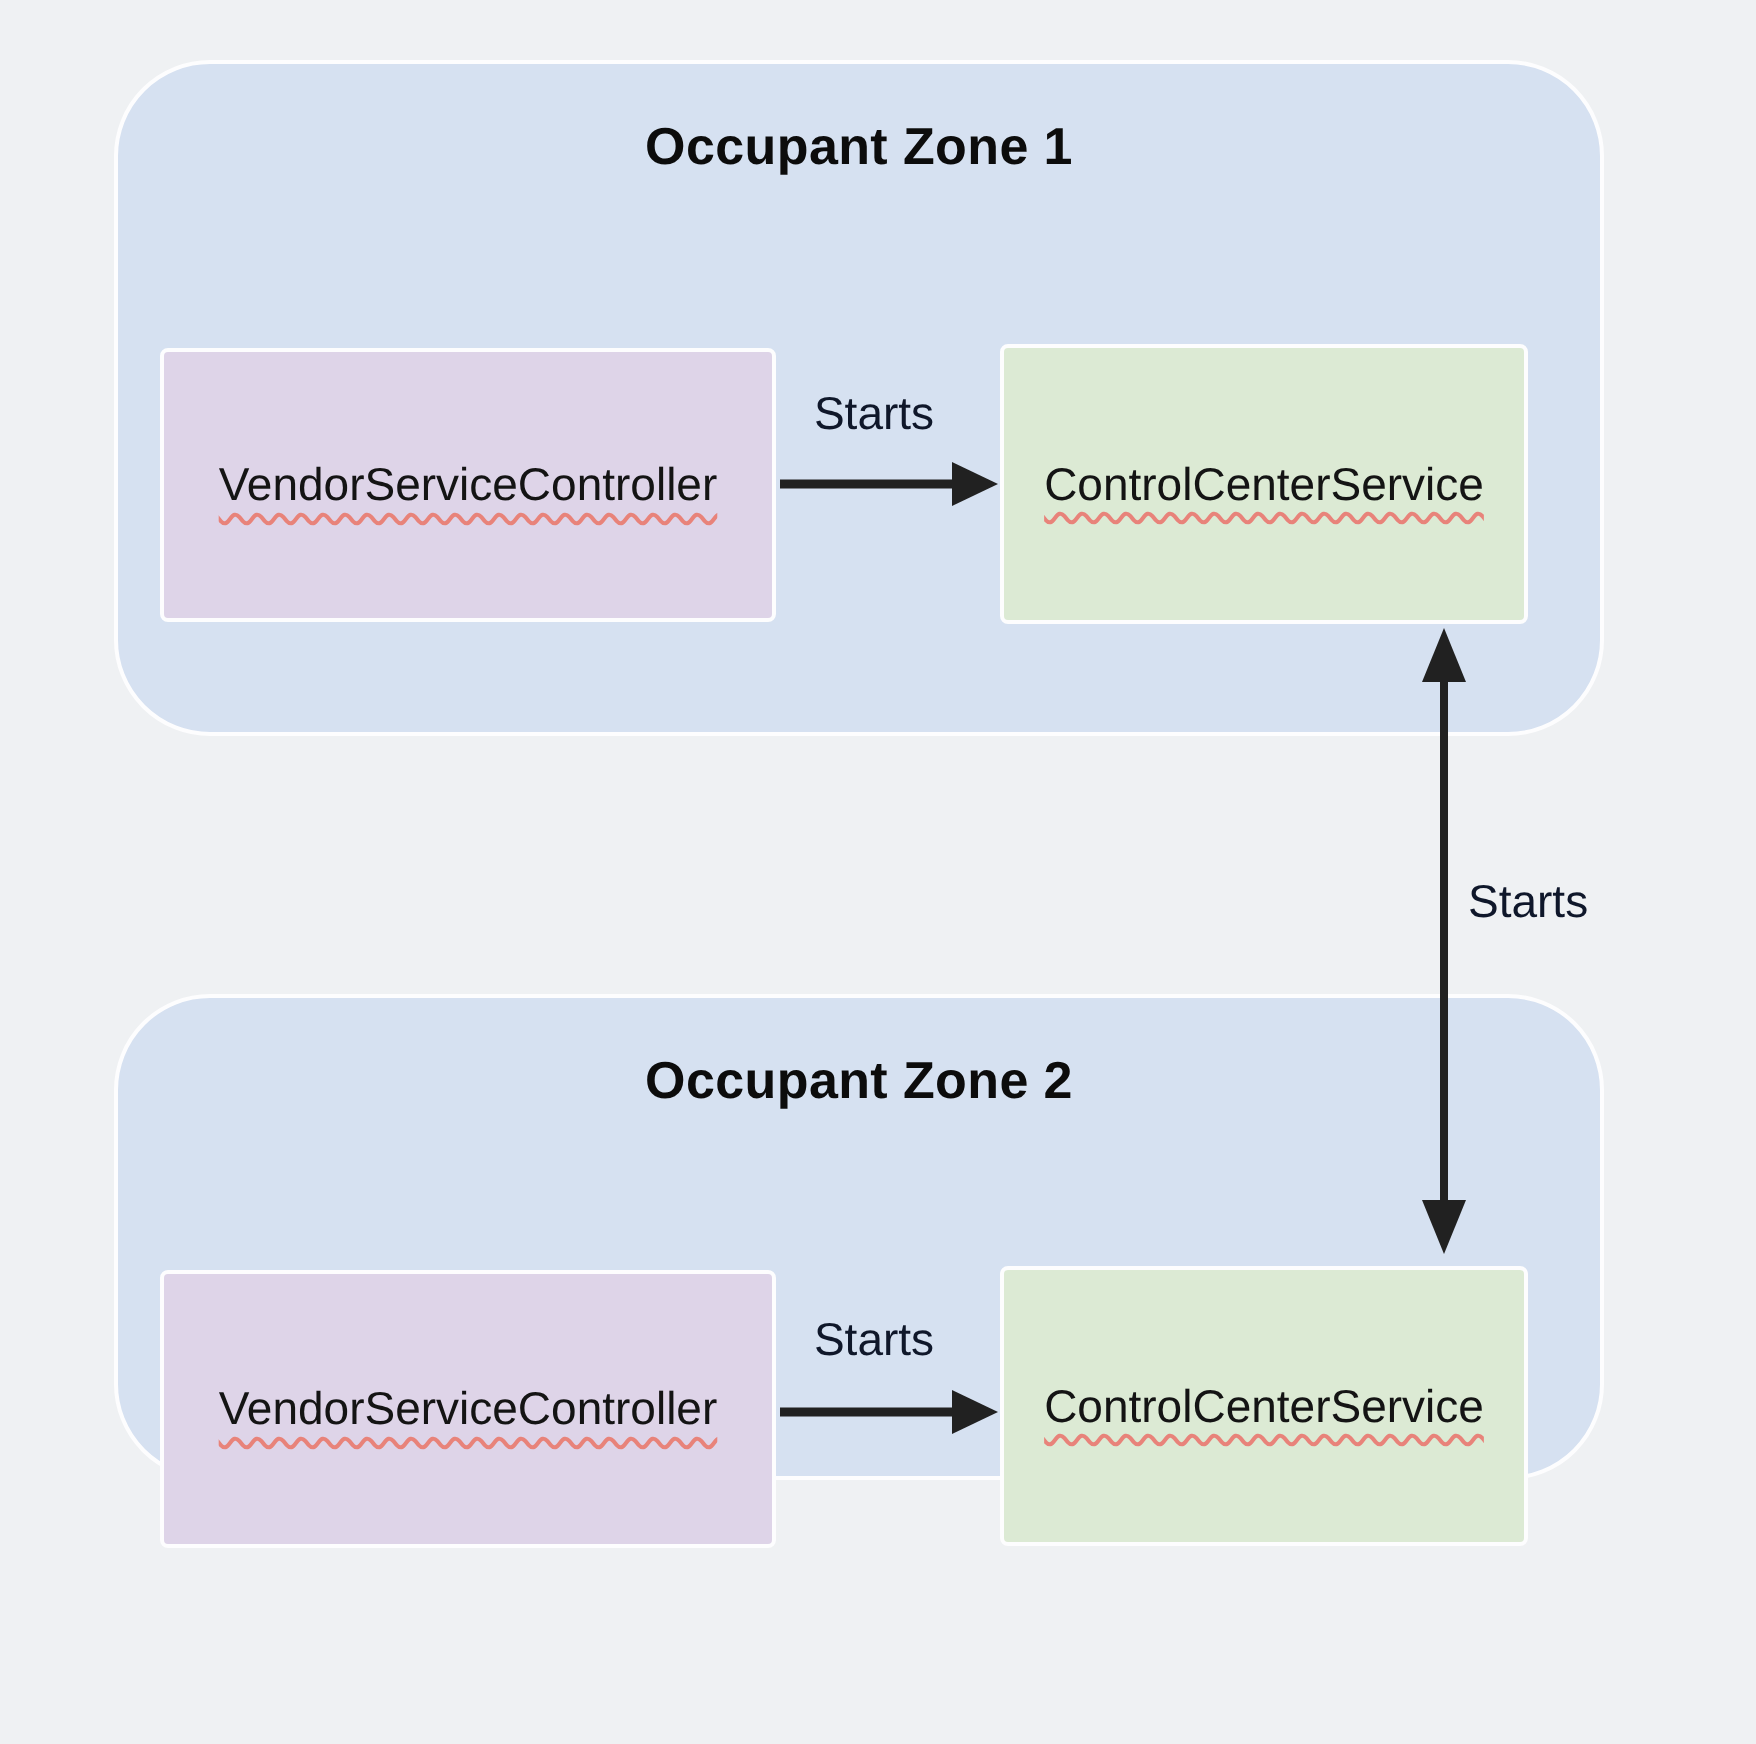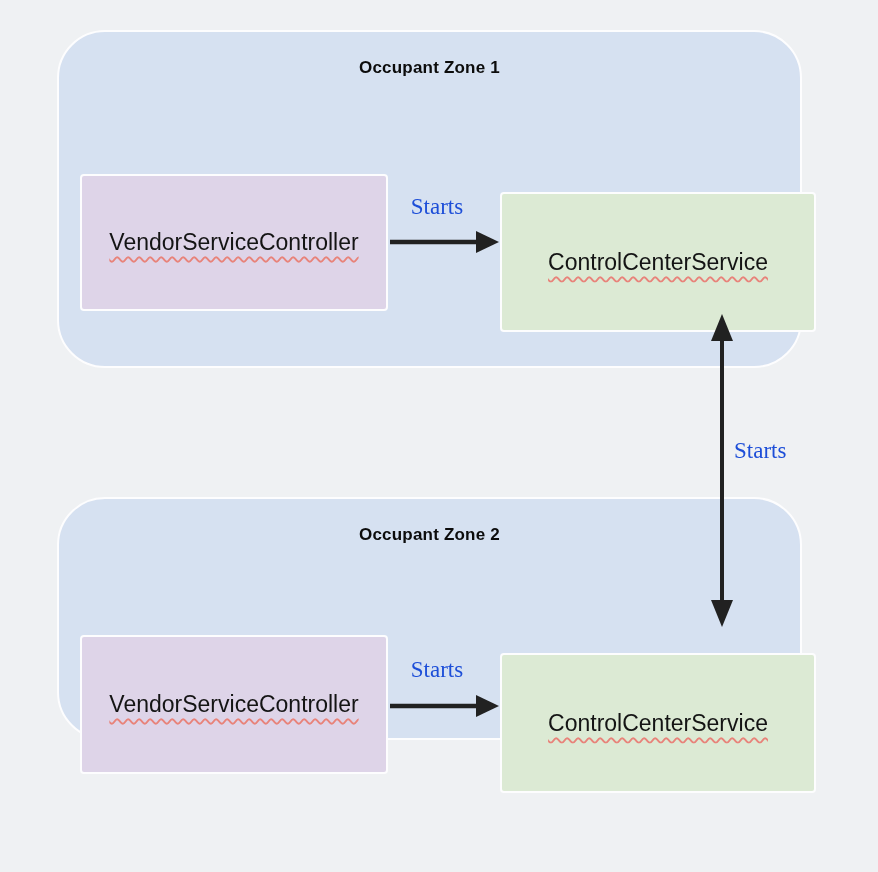--- a/index.html
+++ b/index.html
@@ -25,21 +25,21 @@
     box-sizing: border-box;
   }
   .zone-1 { top: 30px;  height: 338px; }
   .zone-2 { top: 497px; height: 243px; }
   .zone-title {
     position: absolute;
     top: 26px;
     left: 0;
     width: 100%;
     text-align: center;
-    font-size: 17px;
+    font-size: 26px;
     font-weight: bold;
     color: #0c0c0c;
     letter-spacing: 0.2px;
   }
   .node {
     position: absolute;
     display: flex;
     align-items: center;
     justify-content: center;
     border: 2px solid #fdfdfe;
@@ -47,38 +47,37 @@
     box-sizing: border-box;
     font-size: 23px;
     color: #141414;
   }
   .node .node-label {
     text-decoration: underline wavy #e8837a 2px;
     text-underline-offset: 6px;
     white-space: nowrap;
   }
   .node-vendor  { background: #ded4e8; left: 80px;  width: 308px; }
-  .node-control { background: #dcead4; left: 500px; width: 316px; margin-top: 20px; }
+  .node-control { background: #dcead4; left: 500px; width: 264px; }
   .v1 { top: 174px; height: 137px; }
   .c1 { top: 172px; height: 140px; }
   .v2 { top: 635px; height: 139px; }
   .c2 { top: 633px; height: 140px; }
   .arrows-layer {
     position: absolute;
     inset: 0;
     width: 878px;
     height: 872px;
     pointer-events: none;
   }
   .edge-label {
     position: absolute;
     font-size: 23px;
-    color: #1d4ed8;
+    color: #0f172a;
     white-space: nowrap;
-    font-family: Liberation Serif, serif;
   }
   .edge-label.centered { transform: translate(-50%, -50%); }
   .edge-label.vcentered { transform: translateY(-50%); }
   .lbl-starts-1 { left: 437px; top: 207px; }
   .lbl-starts-2 { left: 437px; top: 670px; }
   .lbl-connect  { left: 734px; top: 451px; }
 </style>
 </head>
 <body>
 

